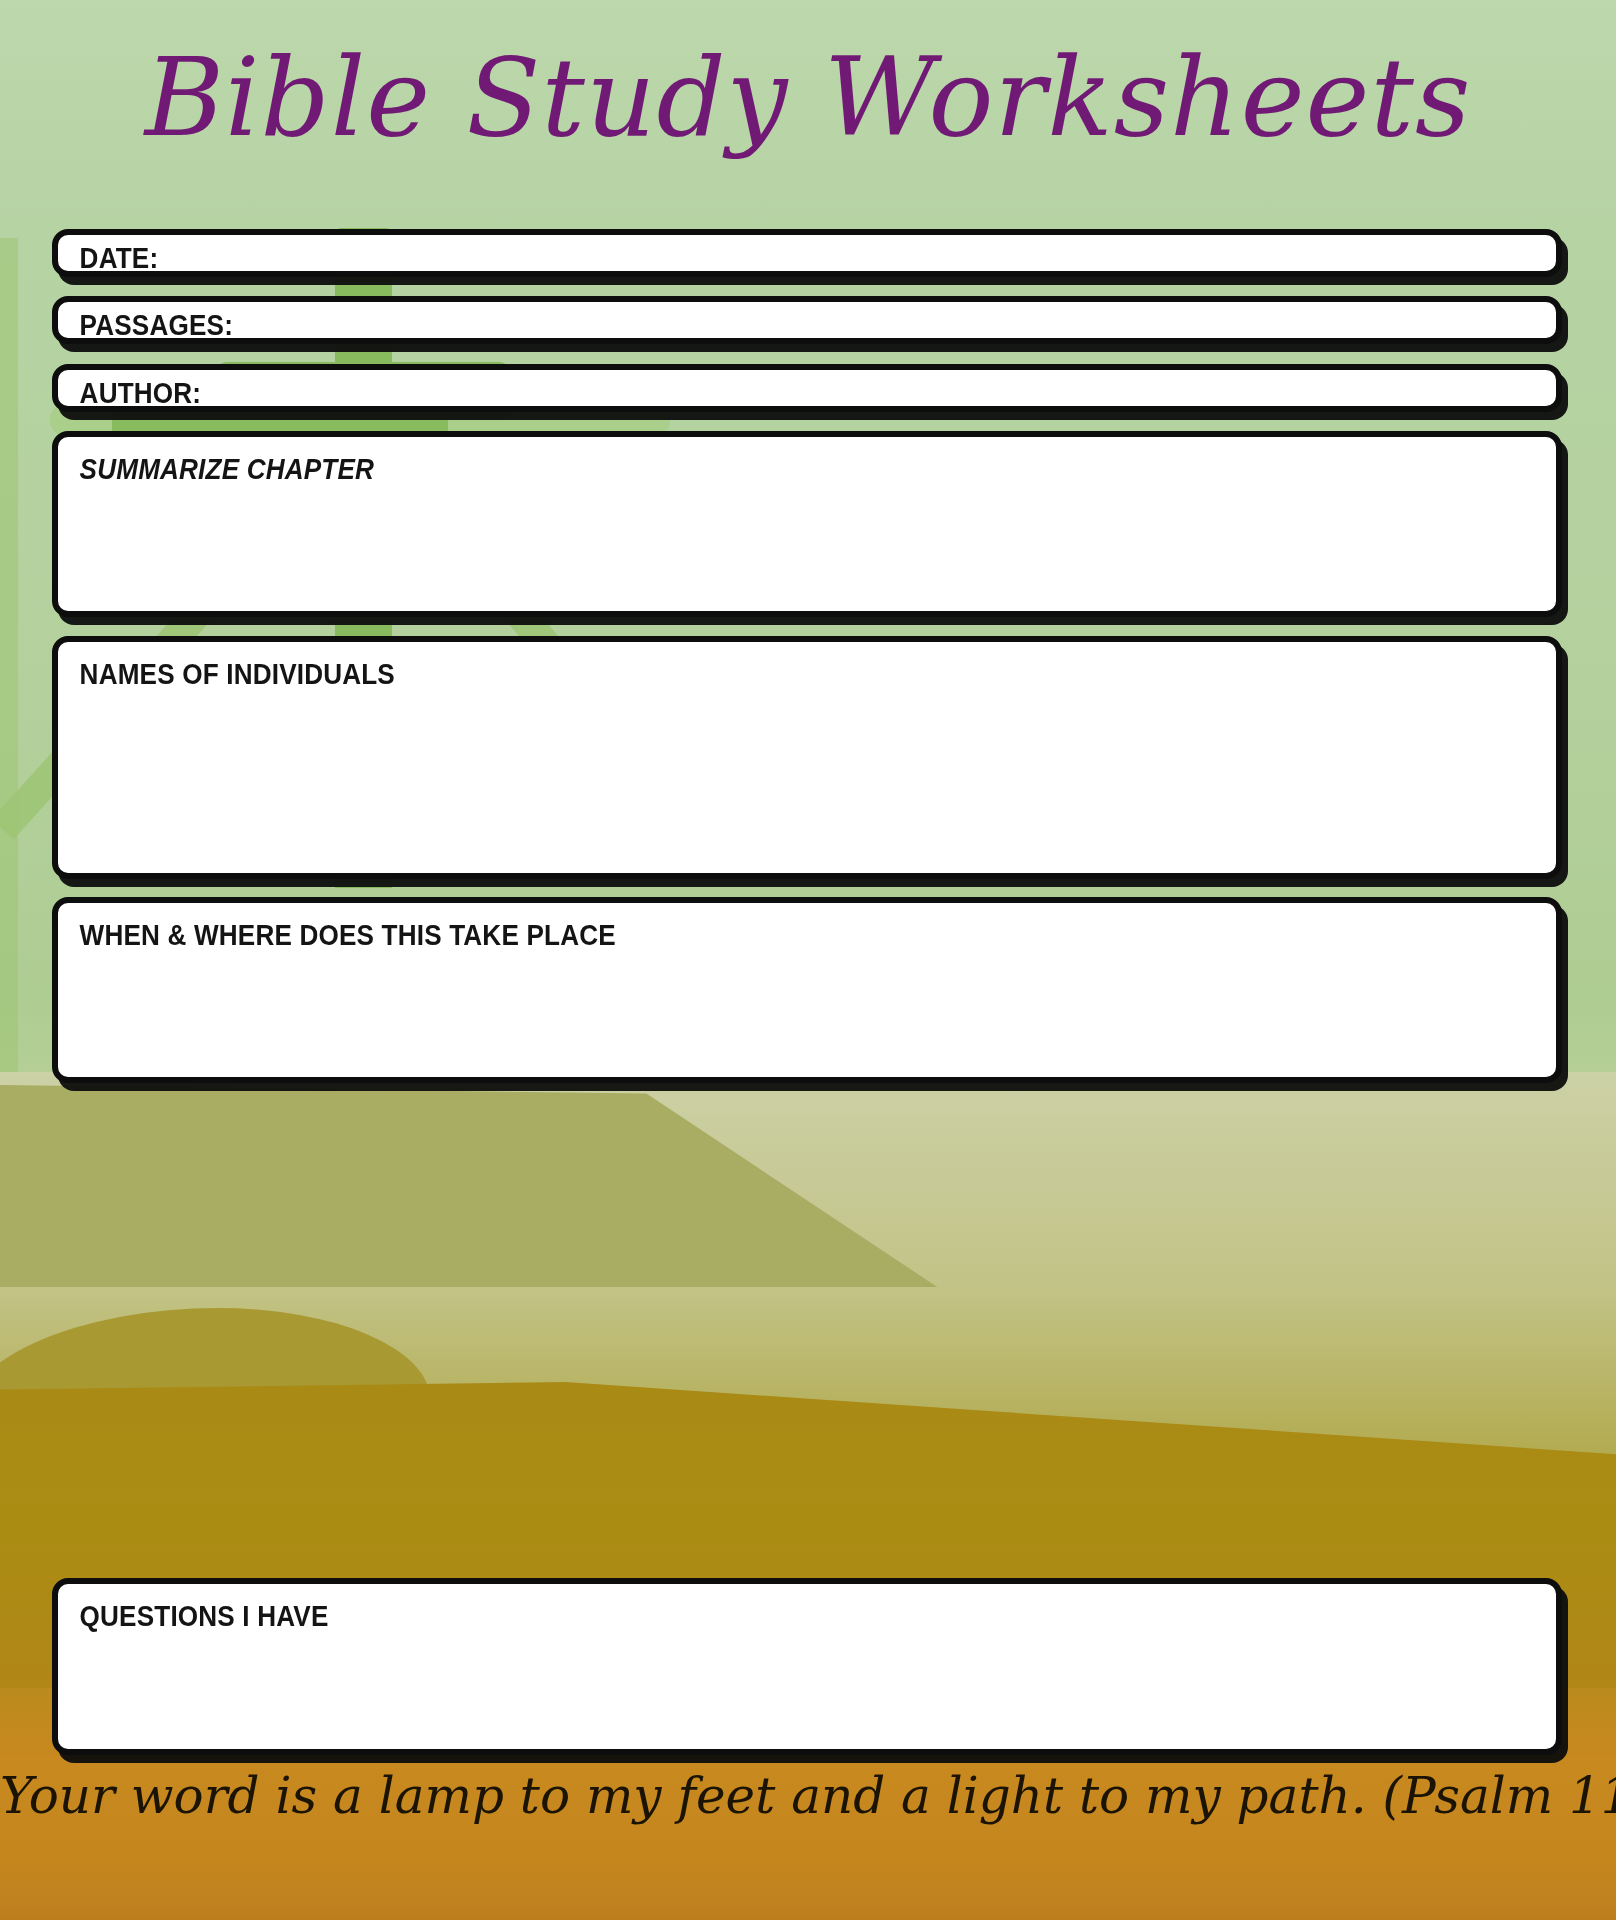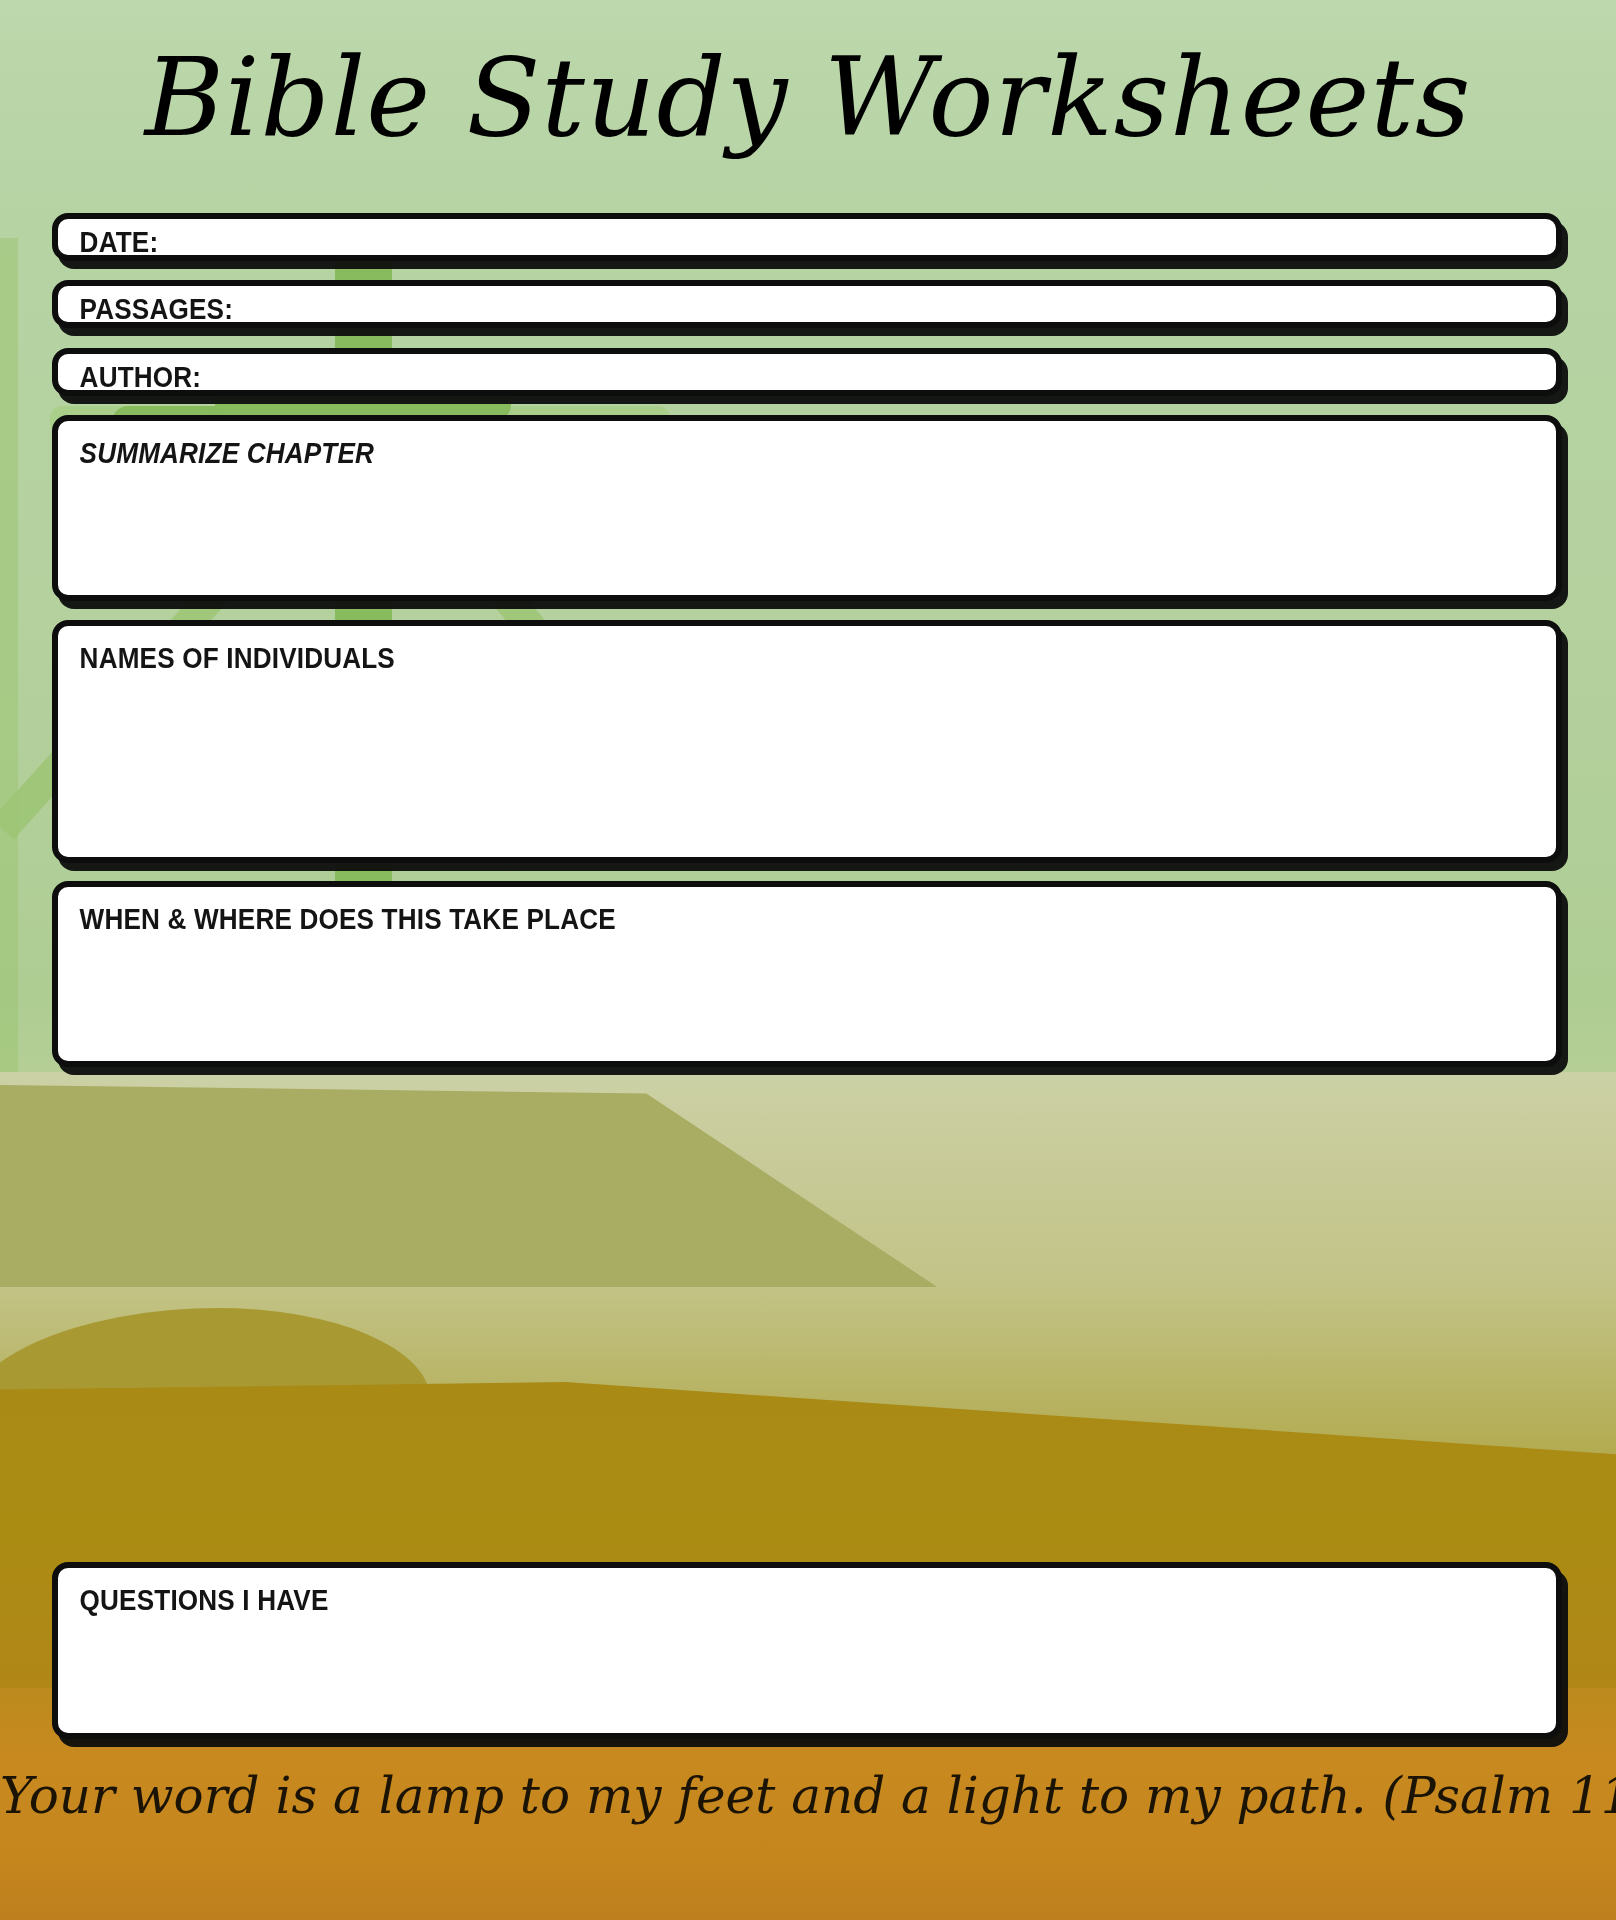--- a/index.html
+++ b/index.html
@@ -80,41 +80,42 @@
   }
   .ground-orange{
     position:absolute;left:0;top:1688px;width:1616px;height:232px;
     background:linear-gradient(180deg,#bb8a1e 0%,#c8891f 30%,#c5861e 75%,#bd7f1e 100%);
   }
 
   
   .script{
     font-family:"DejaVu Serif",serif;
     font-style:italic;
-    color:#000000;
+    color:#701a75;
     white-space:nowrap;
   }
   .title{
     position:absolute;left:0;top:18px;width:1616px;height:170px;
     line-height:160px;text-align:center;
     font-size:108px;font-weight:400;letter-spacing:1px;
   }
   .footer-verse{
     position:absolute;left:0;top:1748px;width:1616px;height:100px;
     line-height:96px;text-align:center;
     font-size:50px;color:#1b1405;
   }
 
   
   .box{
     position:absolute;left:52px;width:1510px;
     background:var(--box-bg);
     border:6px solid var(--box-border);
     border-radius:16px;
     box-shadow:6px 8px 0 rgba(13,13,13,.95);
+    margin-top:16px;
   }
   .box .label{
     display:inline-block;
     padding:16px 0 0 24px;
     font-size:29px;font-weight:700;color:var(--ink);
     letter-spacing:.2px;
     transform:scaleX(.9);transform-origin:0 50%;
     white-space:nowrap;
   }
   .box.small .label{padding-top:7px;}

